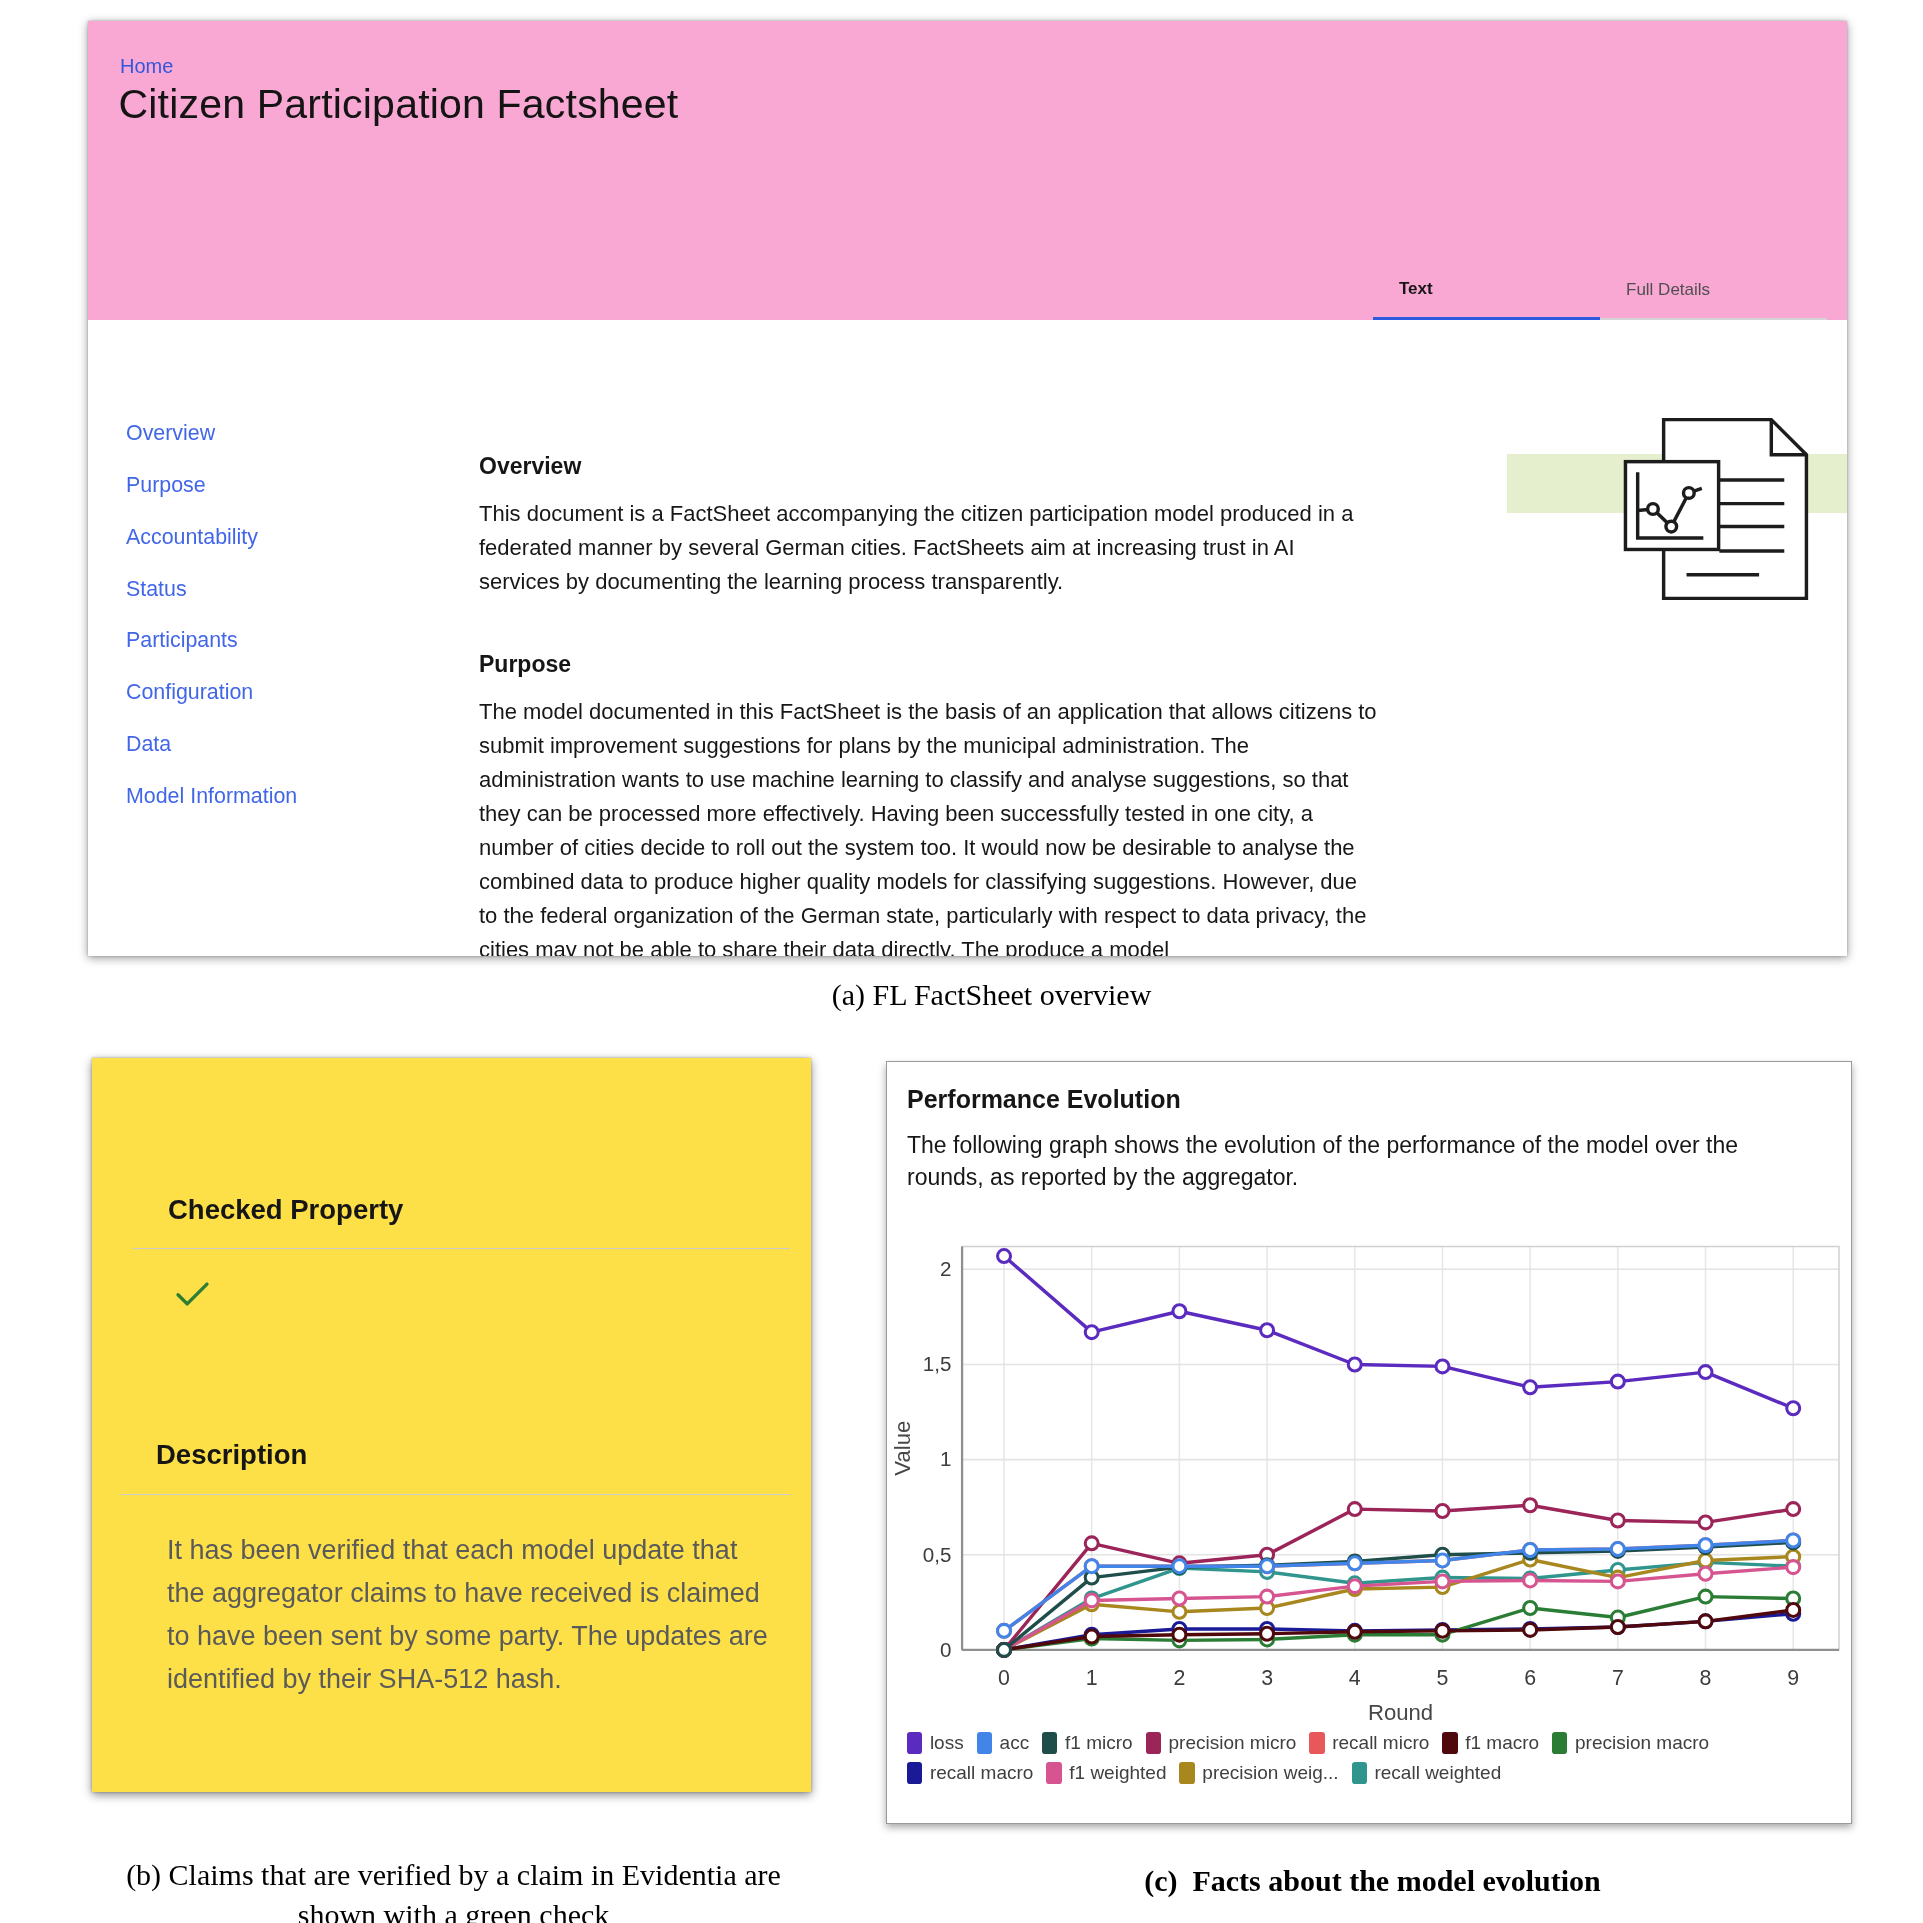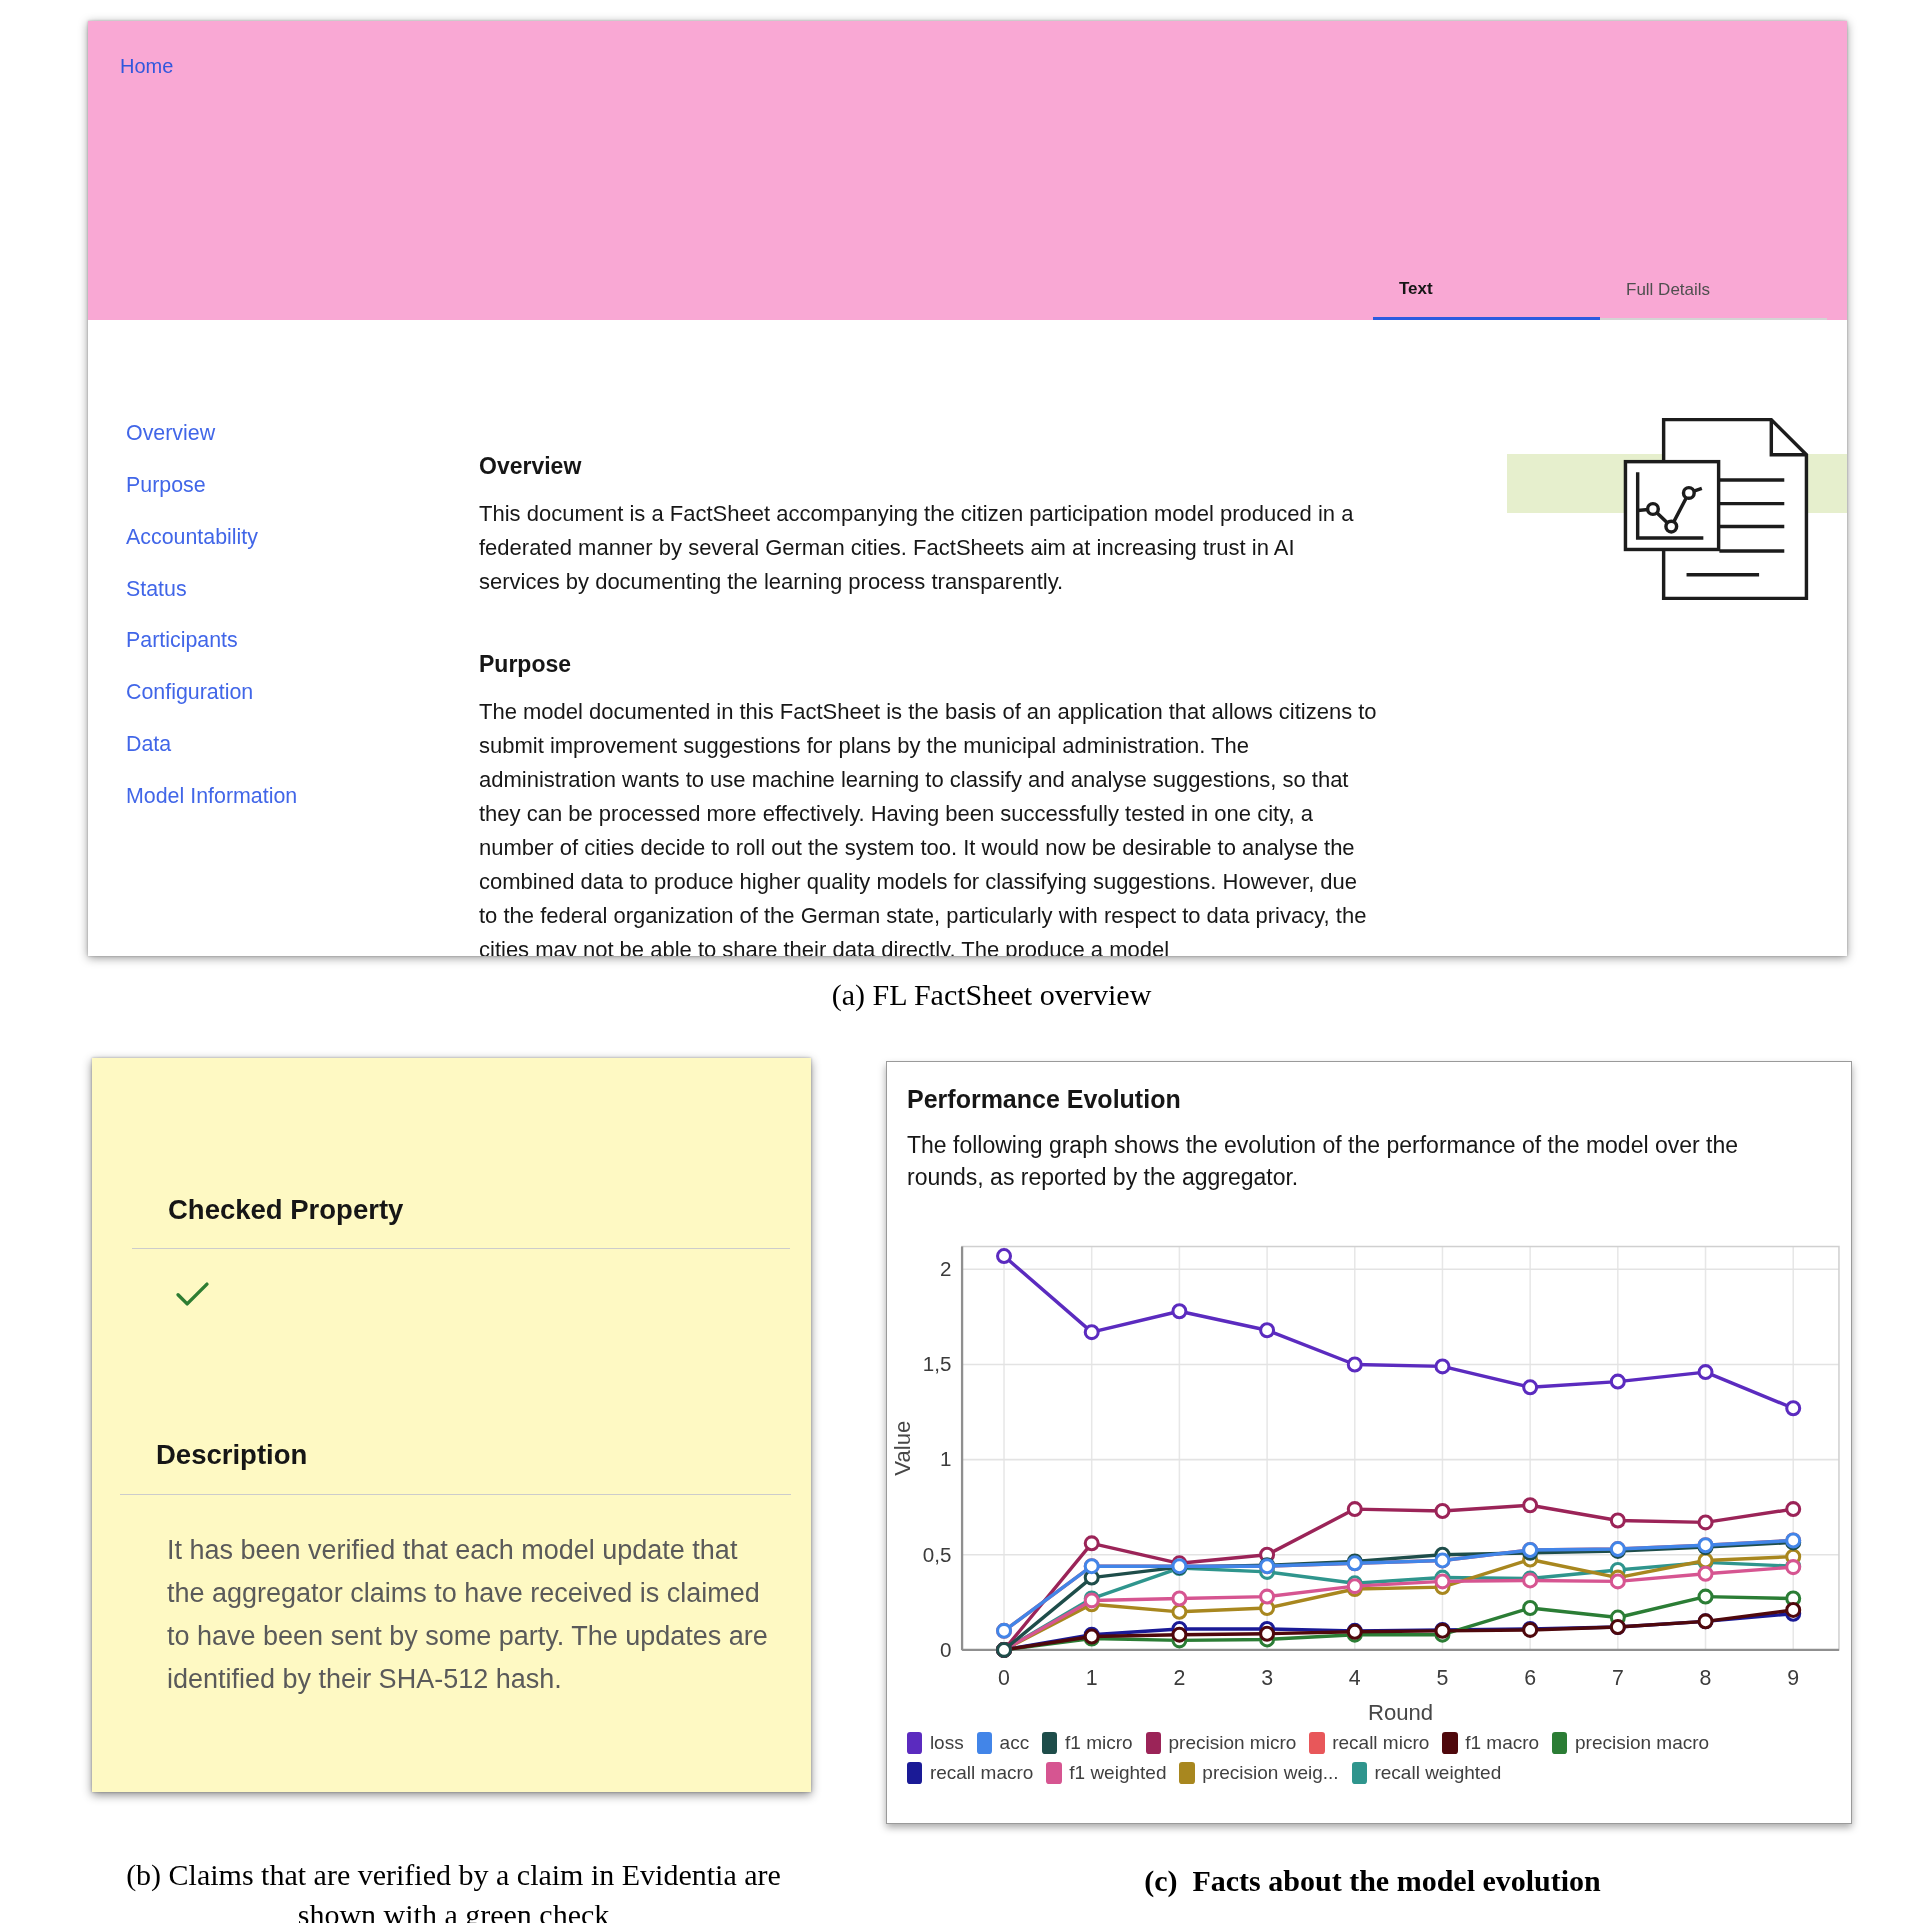--- a/index.html
+++ b/index.html
@@ -28,21 +28,21 @@
   #doc-illustration{left:1484px;top:381px;}
 
   
   .caption{font-family:"Liberation Serif",serif;font-size:30px;color:#000;text-align:center;
            white-space:pre-line;line-height:40px;}
   #caption-a{left:534px;top:975px;width:915px;}
   #caption-b{left:76px;top:1855px;width:755px;}
   #caption-c{left:976px;top:1861px;width:793px;font-weight:bold;}
 
   
-  #panel-b{left:92px;top:1058px;width:719px;height:734px;background:#fef9c3;
+  #panel-b{left:92px;top:1058px;width:719px;height:734px;background:#fde047;
            box-shadow:0 3.1px 9.2px rgba(0,0,0,.45),0 0 2.3px rgba(0,0,0,.3);}
   #pb-h1{left:76px;top:136px;font-size:27.5px;font-weight:bold;color:#161616;}
   .pb-divider{position:absolute;left:40px;width:658px;height:0;border-top:1.5px solid #cicccc;
               border-top:1.5px solid #cccccc;}
   #pb-div1{top:190px;}
   #pb-claim{left:75px;top:223px;width:618px;font-size:27px;line-height:44px;color:#5a5a5a;}
   #pb-check{display:inline-block;vertical-align:3.1px;margin-left:7.6px;}
   #pb-h2{left:64px;top:381px;font-size:27.5px;font-weight:bold;color:#161616;}
   #pb-div2{top:436px;left:27.5px;width:671px;}
   #pb-desc{left:75px;top:471px;width:610px;font-size:27px;line-height:43px;color:#5a5a5a;}
@@ -60,20 +60,21 @@
   .legend-label{font-size:19px;color:#404040;white-space:nowrap;}
 </style>
 </head>
 <body>
 
 <div id="canvas">
 
   <div id="panel-a" class="abs">
     <div id="fs-header" class="abs">
       <div id="fs-breadcrumb" class="abs">Home</div>
+      <div id="fs-title" class="abs">Citizen Participation Factsheet</div>
       <div id="fs-tabs" class="abs">
         <div class="fs-tab active">Text</div>
         <div class="fs-tab inactive">Full Details</div>
       </div>
     </div>
 
     <nav id="fs-nav" class="abs">
         <div class="nav-item" style="top: 0px;">Overview</div>
         <div class="nav-item" style="top: 52px;">Purpose</div>
         <div class="nav-item" style="top: 104px;">Accountability</div>

